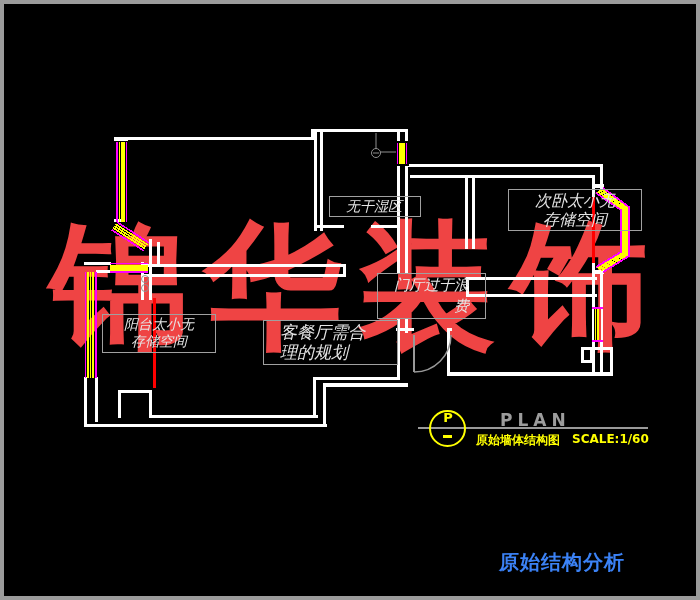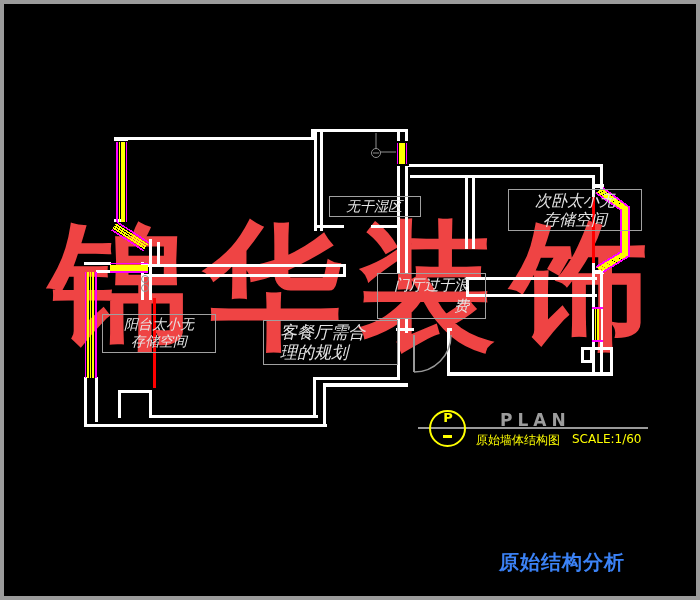--- a/index.html
+++ b/index.html
@@ -28,21 +28,21 @@
   .note-balcony{left:102px;top:314px;width:80px;height:35px;font-size:14px;line-height:17px;text-align:center;}
   .tb-line{position:absolute;left:418px;top:427px;width:230px;height:2px;background:#9a9a9a;z-index:4;}
   .tb-circle{position:absolute;left:429px;top:410px;width:33px;height:33px;border:2px solid #ffff00;
     border-radius:50%;z-index:5;}
   .tb-p{position:absolute;left:437px;top:410px;width:22px;height:16px;color:#ffff00;
     font-size:13px;font-weight:bold;text-align:center;z-index:6;}
   .tb-dash{position:absolute;left:443px;top:435px;width:9px;height:3px;background:#ffff00;z-index:6;}
   .tb-plan{position:absolute;left:500px;top:410px;color:#9c9c9c;font-size:17px;
     letter-spacing:5px;font-weight:bold;z-index:5;}
   .tb-sub{position:absolute;left:476px;top:432px;display:flex;gap:12px;z-index:5;
-    color:#ffff00;font-size:12px;font-weight:normal;}
+    color:#ffff00;font-size:12px;font-weight:bold;}
   .footer-title{position:absolute;left:499px;top:549px;color:#3b82f6;font-size:20px;
     font-weight:bold;letter-spacing:1px;z-index:5;}
 </style>
 </head>
 <body>
 
 <div class="screen">
 
   <div class="watermark">锦华装饰</div>
 

